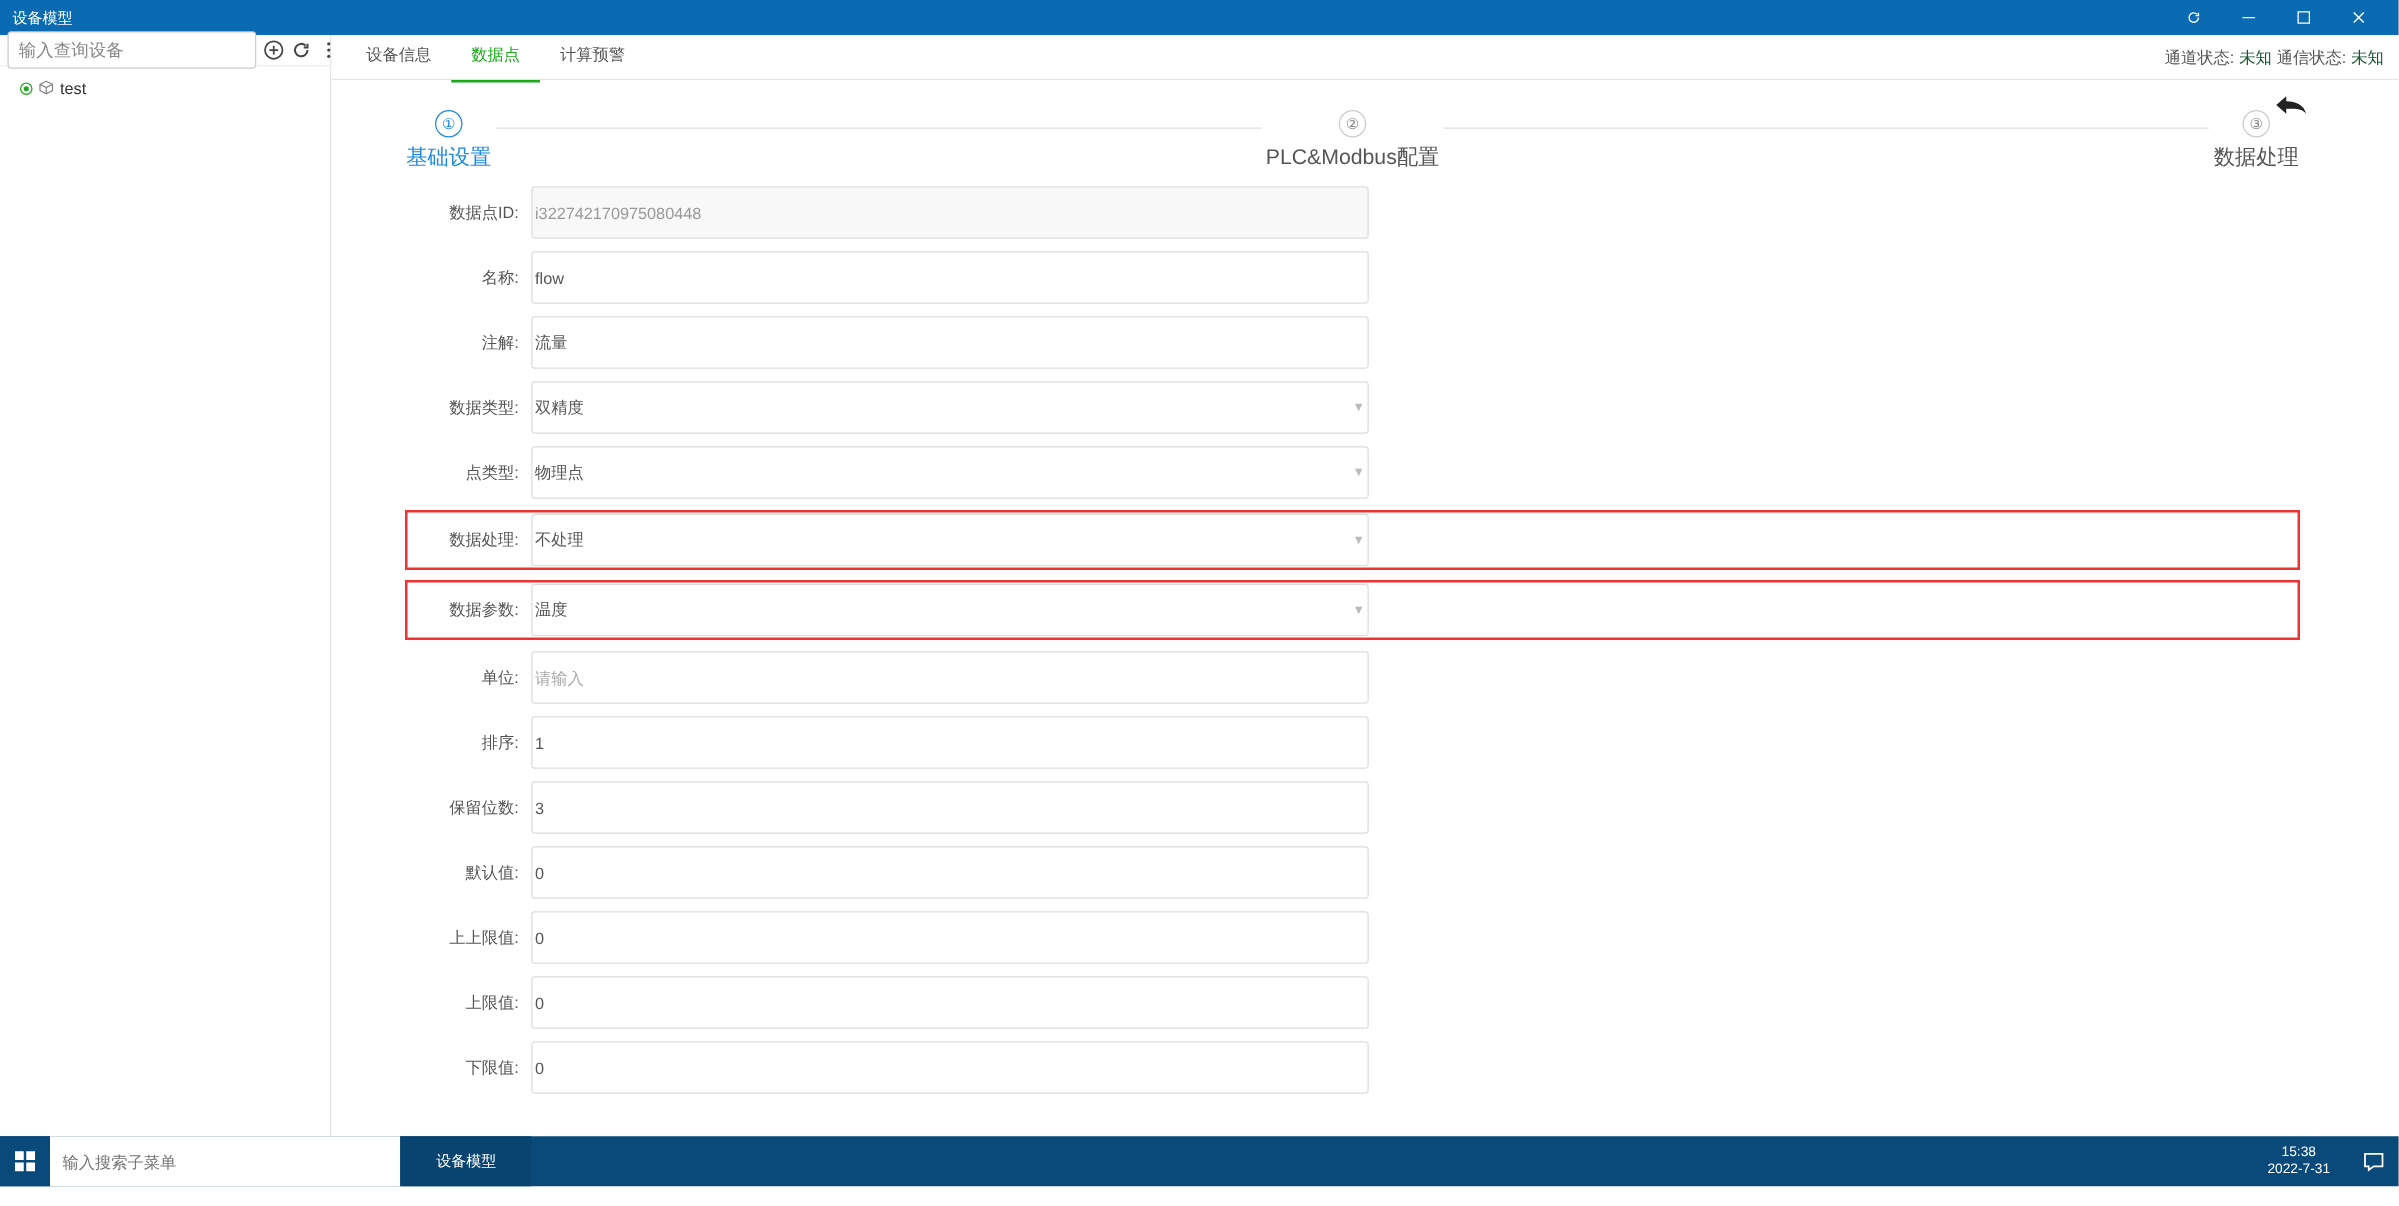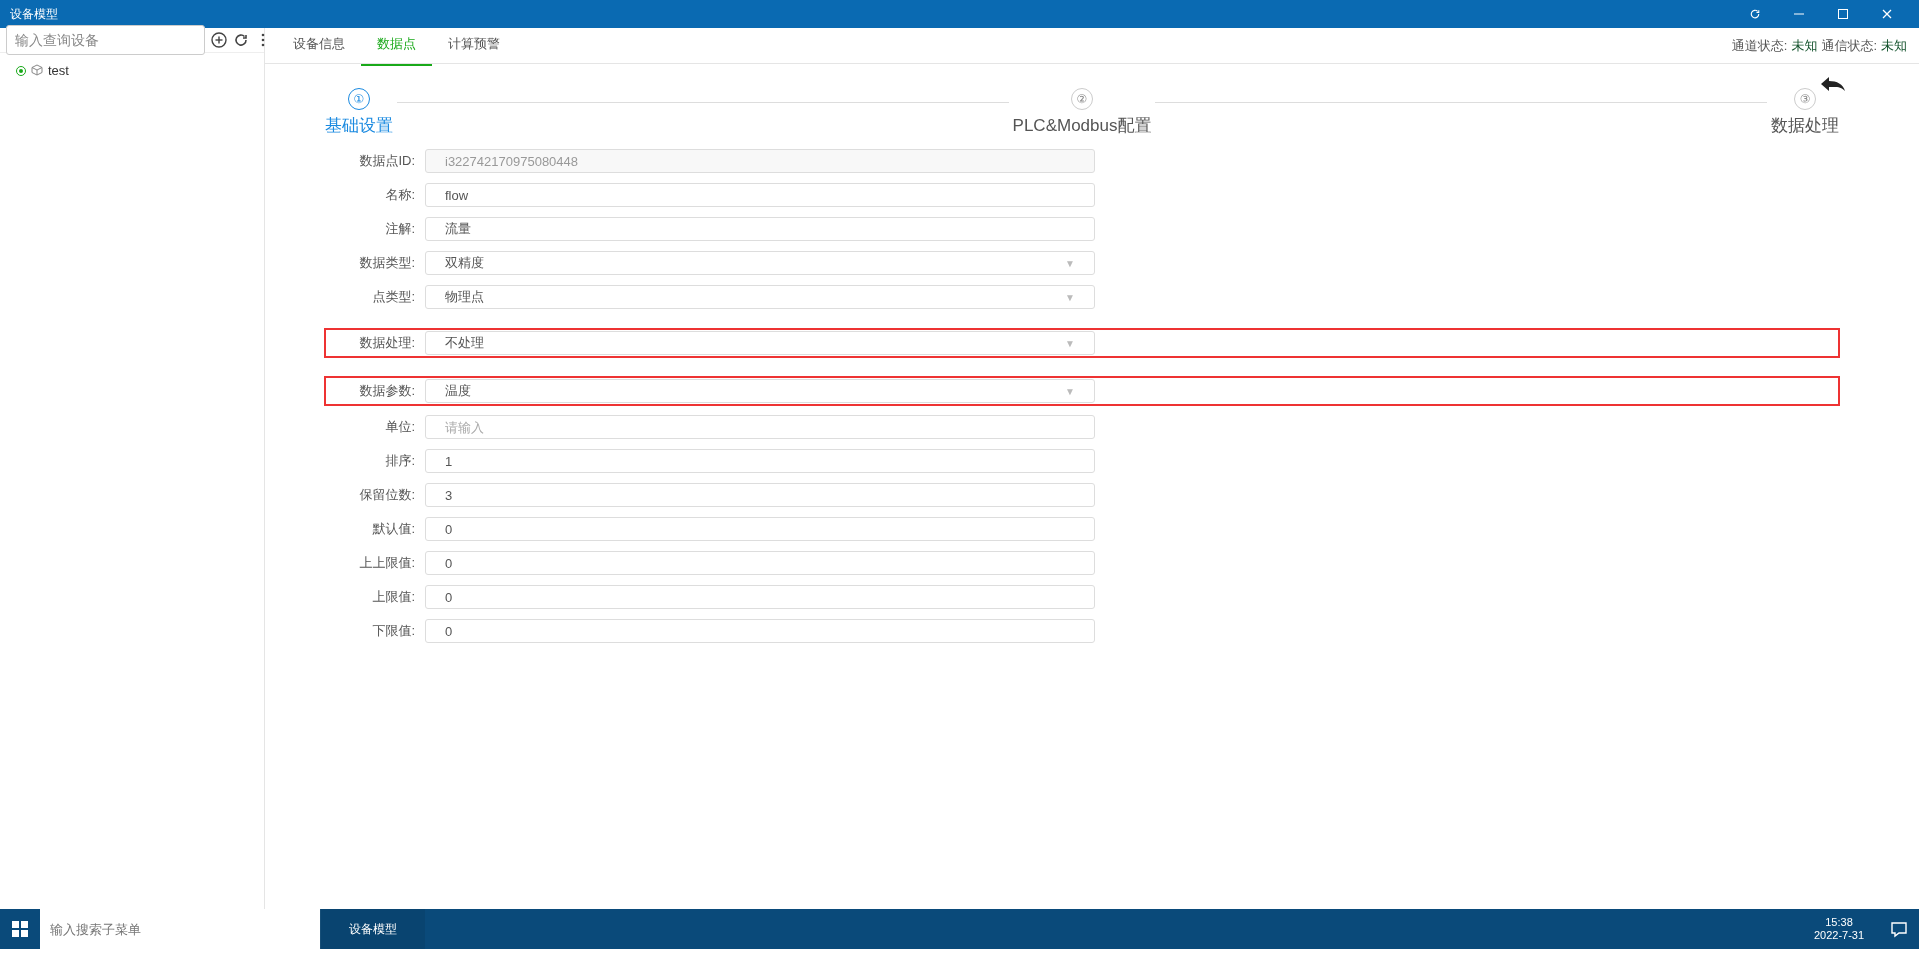--- a/index.html
+++ b/index.html
@@ -46,24 +46,24 @@
 .step { display: flex; flex-direction: column; align-items: center; gap: 4px; }
 .step-circle { width: 22px; height: 22px; border: 1px solid #ccc; border-radius: 50%; display: flex; align-items: center; justify-content: center; font-size: 12px; color: #888; background: #fff; }
 .step.active .step-circle { border-color: #1b8ae0; color: #1b8ae0; }
 .step-label { font-size: 17px; color: #555; }
 .step.active .step-label { color: #1b8ae0; }
 .step-line { flex: 1; height: 1px; background: #ddd; margin: 0 4px; margin-bottom: 20px; }
 
 
 .form { margin: 0 20px; }
 .form-row { display: flex; align-items: center; margin-bottom: 10px; }
-.form-row.hl { outline: 2px solid #e33; outline-offset: -1px; padding: 2px 0; margin-top: 20px; }
+.form-row.hl { outline: 2px solid #e33; outline-offset: -1px; padding: 2px 0; }
 .form-label { width: 100px; text-align: right; padding-right: 10px; font-size: 13px; color: #555; }
 .form-control { flex: 1; max-width: 670px; }
-.form-control input, .form-control .select { width: 100%; height: 24px; border: 1px solid #ddd; border-radius: 3px; padding: 0 19px; font-size: 13px; color: #555; outline: none; background: #fff; }
+.form-control input, .form-control .select { width: 100%; height: 42px; border: 1px solid #ddd; border-radius: 3px; padding: 0 2px; font-size: 13px; color: #555; outline: none; background: #fff; }
 .form-control input::placeholder { color: #aaa; }
 .form-control .select { display: flex; align-items: center; justify-content: space-between; cursor: pointer; }
 .form-control .select .caret { color: #bbb; font-size: 10px; }
 .disabled input { background: #f8f8f8; color: #999; }
 
 
 .content-body::-webkit-scrollbar { width: 14px; }
 .content-body::-webkit-scrollbar-thumb { background: #c1c1c1; border-radius: 0; }
 .content-body::-webkit-scrollbar-track { background: #f1f1f1; }
 

